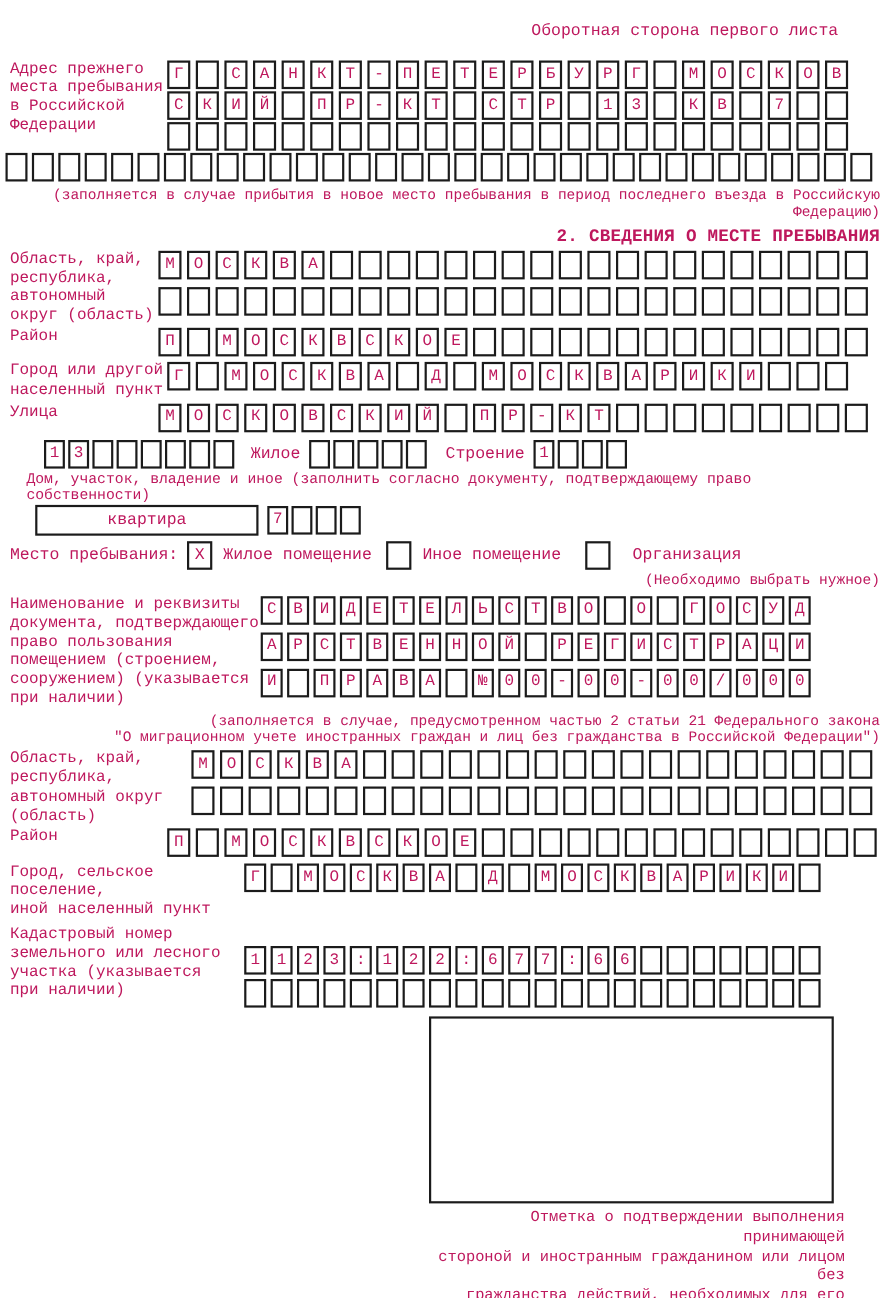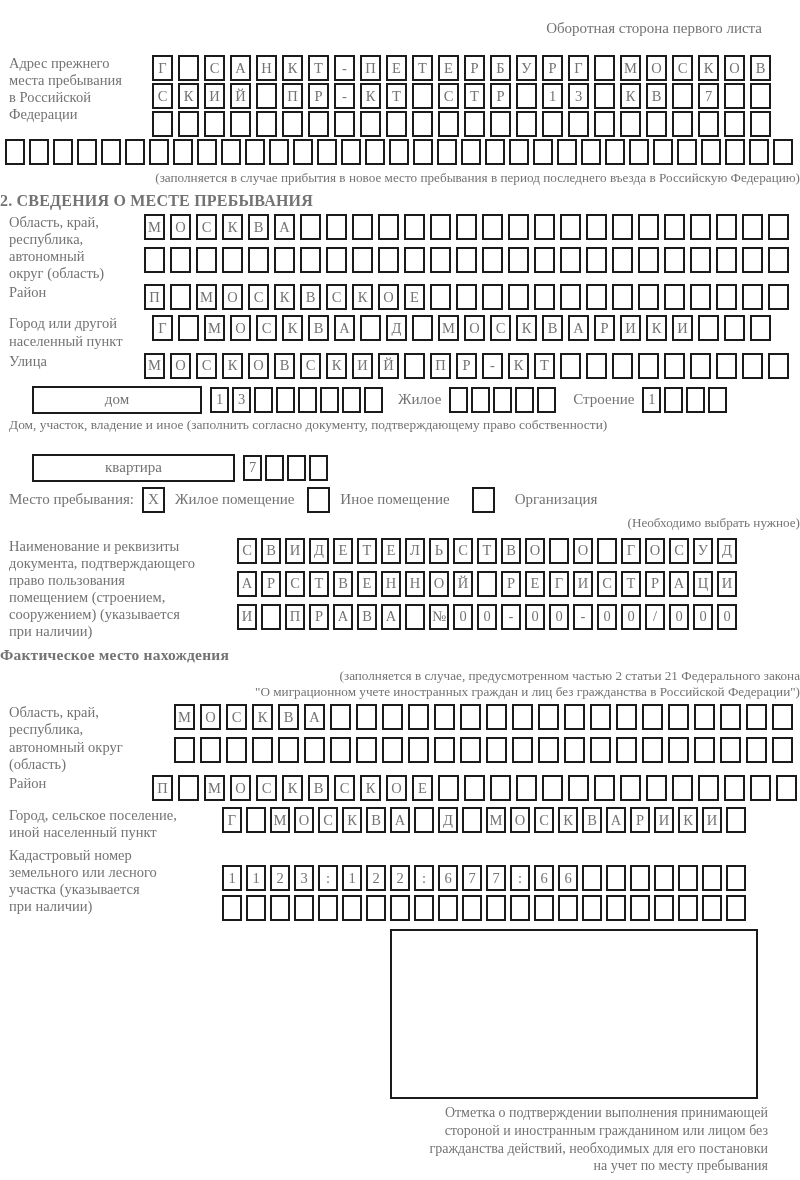--- a/index.html
+++ b/index.html
@@ -1,31 +1,31 @@
 <!DOCTYPE html>
 <html lang="ru"><head>
 <meta charset="utf-8">
 <style>
   *{box-sizing:border-box}
   body{margin:0;background:#fff}
-  .page{width:800px;height:1180px;margin:0 auto;font-family:Liberation Serif, serif;color:#737373;padding-top:20px;overflow:hidden;background:#fff}
+  .page{width:800px;height:1180px;margin:0 auto;font-family:Liberation Mono, monospace;color:#be185d;padding-top:20px;overflow:hidden;background:#fff}
   .hdr{text-align:right;padding-right:38px;font-size:15px;margin-bottom:18px}
   .frow{display:flex;align-items:flex-start}
   .lbl{font-size:14.5px;line-height:1.18;padding-left:9px;white-space:pre-line;flex:none}
   .w144{width:144px}.w152{width:152px}.w172{width:152px}.w174{width:174px}.w222{width:222px}.w237{width:237px}
   .cells{display:flex}
   .cell{width:21px;height:26px;border:2px solid #1b1b1b;margin-right:5px;display:inline-flex;align-items:center;justify-content:center;font-size:14.5px;line-height:1;flex:none;background:#fff}
   .cell:last-child{margin-right:0}
   .wide .cell{width:20px;margin-right:4px}
   .narrow .cell{width:20px;margin-right:4px}
   .tight .cell{width:19px;margin-right:3px}
   .mb2{margin-bottom:2px}.mb7{margin-bottom:7px}.mb4{margin-bottom:4px}
   .cnote{text-align:right;font-size:13.2px}
-  .lnote{font-size:13.4px;padding-left:9px}
-  .sect-title{text-align:left;font-weight:bold;font-size:16px;letter-spacing:.2px}
+  .lnote{font-size:13.4px;padding-left:24px}
+  .sect-title{text-align:right;font-weight:bold;font-size:16px;letter-spacing:.2px}
   .bigbox{border:2px solid #1b1b1b;height:28px;display:flex;align-items:center;justify-content:center;font-size:15px;flex:none;background:#fff}
   .hrow{display:flex;align-items:center}
   .inl{font-size:15px;flex:none}
   .chk{width:23px;height:26px;border:2px solid #1b1b1b;display:inline-flex;align-items:center;justify-content:center;font-size:15px;flex:none;background:#fff}
   .stamp-wrap{margin-left:390px;width:378px;margin-top:8px}
   .stamp-box{width:368px;height:170px;border:2px solid #1b1b1b;background:#fff}
   .stamp-cap{text-align:right;font-size:14px;line-height:1.27;margin-top:5px;white-space:pre-line}
 </style>
 </head>
 <body>
@@ -309,21 +309,20 @@
         <span class="cell"></span>
         <span class="cell"></span>
         <span class="cell"></span>
         <span class="cell"></span>
         <span class="cell"></span>
         <span class="cell"></span>
       </div>
   </div>
 
   <div class="hrow" style="margin-top:7px;margin-left:32px">
-    <div class="bigbox" style="width:170px">дом</div>
     <div class="cells tight" style="margin-left:8px">
         <span class="cell">1</span>
         <span class="cell">3</span>
         <span class="cell"></span>
         <span class="cell"></span>
         <span class="cell"></span>
         <span class="cell"></span>
         <span class="cell"></span>
         <span class="cell"></span>
       </div>
@@ -338,21 +337,21 @@
     <div class="inl" style="margin-left:14px">Строение</div>
     <div class="cells tight" style="margin-left:8px">
         <span class="cell">1</span>
         <span class="cell"></span>
         <span class="cell"></span>
         <span class="cell"></span>
       </div>
   </div>
   <div class="lnote" style="margin-top:3px">Дом, участок, владение и иное (заполнить согласно документу, подтверждающему право собственности)</div>
 
-  <div class="hrow" style="margin-top:21px;margin-left:32px">
+  <div class="hrow" style="margin-top:0;margin-left:32px">
     <div class="bigbox" style="width:203px">квартира</div>
     <div class="cells tight" style="margin-left:8px">
         <span class="cell">7</span>
         <span class="cell"></span>
         <span class="cell"></span>
         <span class="cell"></span>
       </div>
   </div>
 
   <div class="hrow" style="margin-top:5px;margin-left:9px">
@@ -439,21 +438,20 @@
           <span class="cell">0</span>
           <span class="cell">0</span>
           <span class="cell">/</span>
           <span class="cell">0</span>
           <span class="cell">0</span>
           <span class="cell">0</span>
         </div>
     </div>
   </div>
 
-  <div class="sect-title" style="margin-top:6px;font-size:15.5px">Фактическое место нахождения</div>
   <div class="cnote" style="margin-top:4px">(заполняется в случае, предусмотренном частью 2 статьи 21 Федерального закона</div>
   <div class="cnote">"О миграционном учете иностранных граждан и лиц без гражданства в Российской Федерации")</div>
 
   <div class="frow" style="margin-top:4px">
     <div class="lbl w174">Область, край,
 республика,
 автономный округ
 (область)</div>
     <div>
       <div class="cells mb7">

